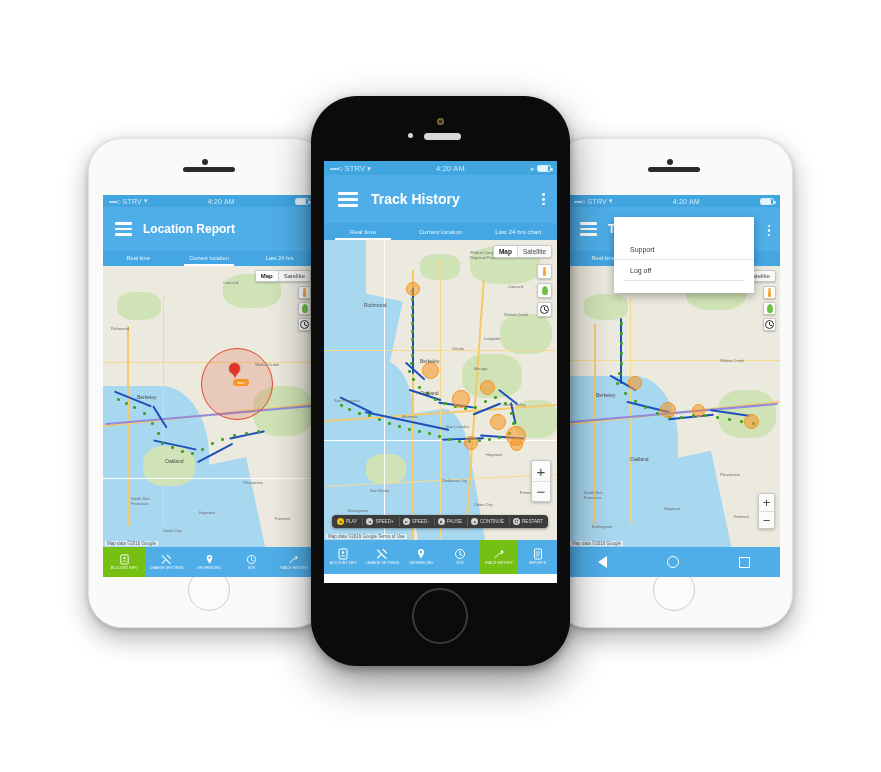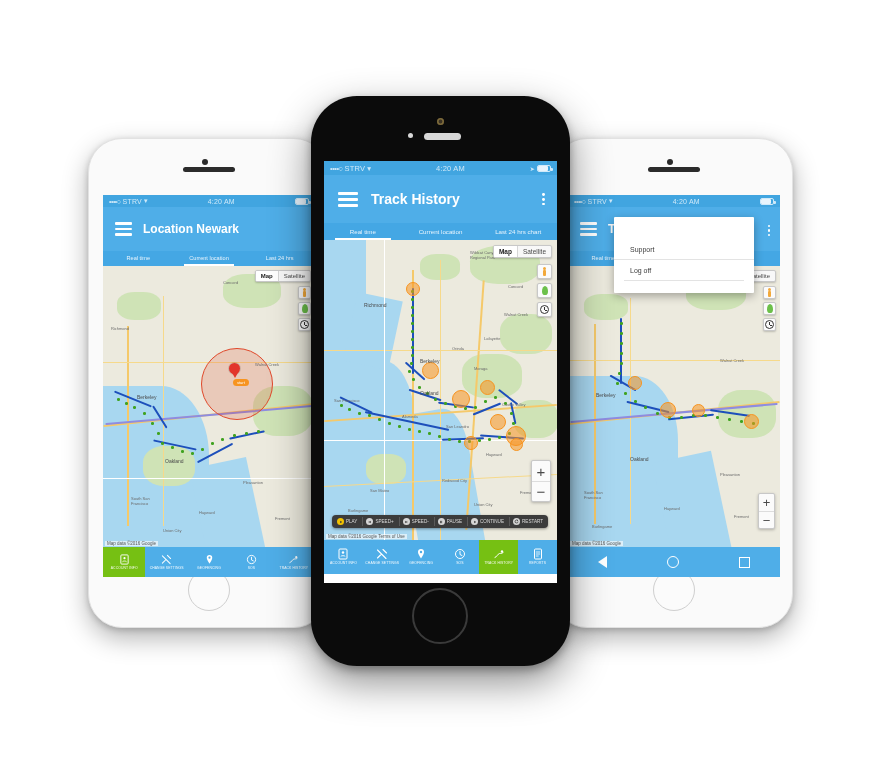--- a/index.html
+++ b/index.html
@@ -194,21 +194,21 @@
             <i style="width:82%"></i>
           </span>
       </div>
 
       <div class="appbar" style="height:44px; padding:0 12px;">
         <div class="hamburger">
           <span style="width:17px;height:2.6px"></span>
           <span style="width:17px;height:2.6px"></span>
           <span style="width:17px;height:2.6px"></span>
         </div>
-        <div class="app-title" style="font-size:12px; margin-left:11px;">Location Newark</div>
+        <div class="app-title" style="font-size:12px; margin-left:11px;">Location Report</div>
       </div>
 
       <div class="tabbar" style="height:15px;">
         <div class="tab" style="font-size:5.6px; line-height:15px;">
           <span>Real time</span>
         </div>
         <div class="tab active" style="font-size:5.6px; line-height:15px;">
           <span>Current location</span>
         </div>
         <div class="tab" style="font-size:5.6px; line-height:15px;">

